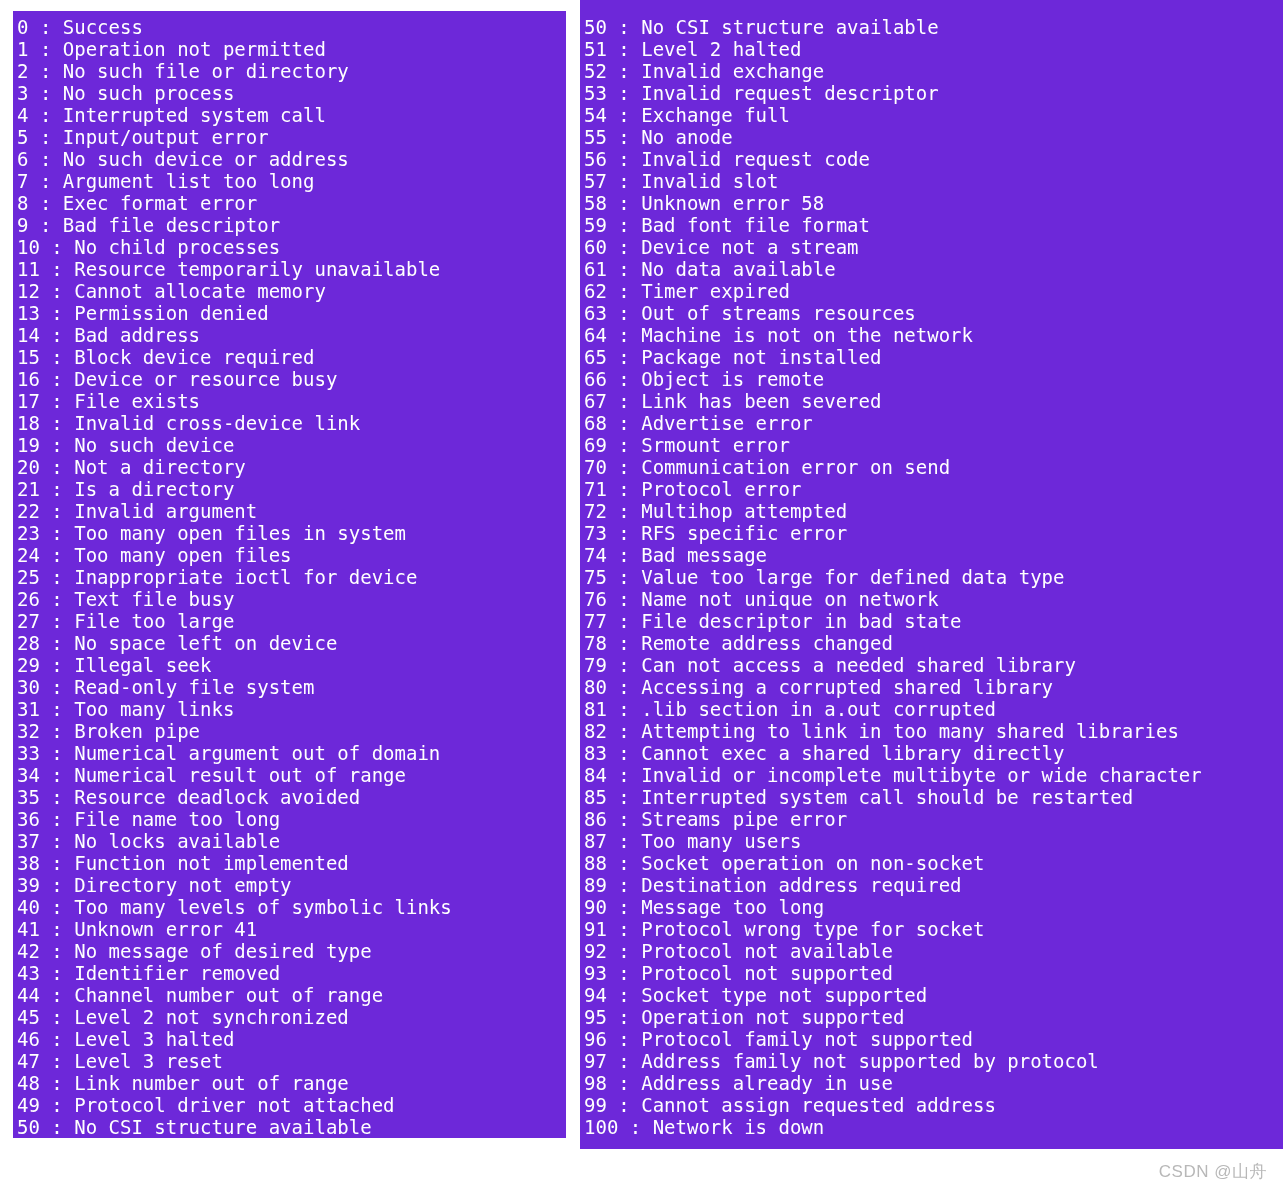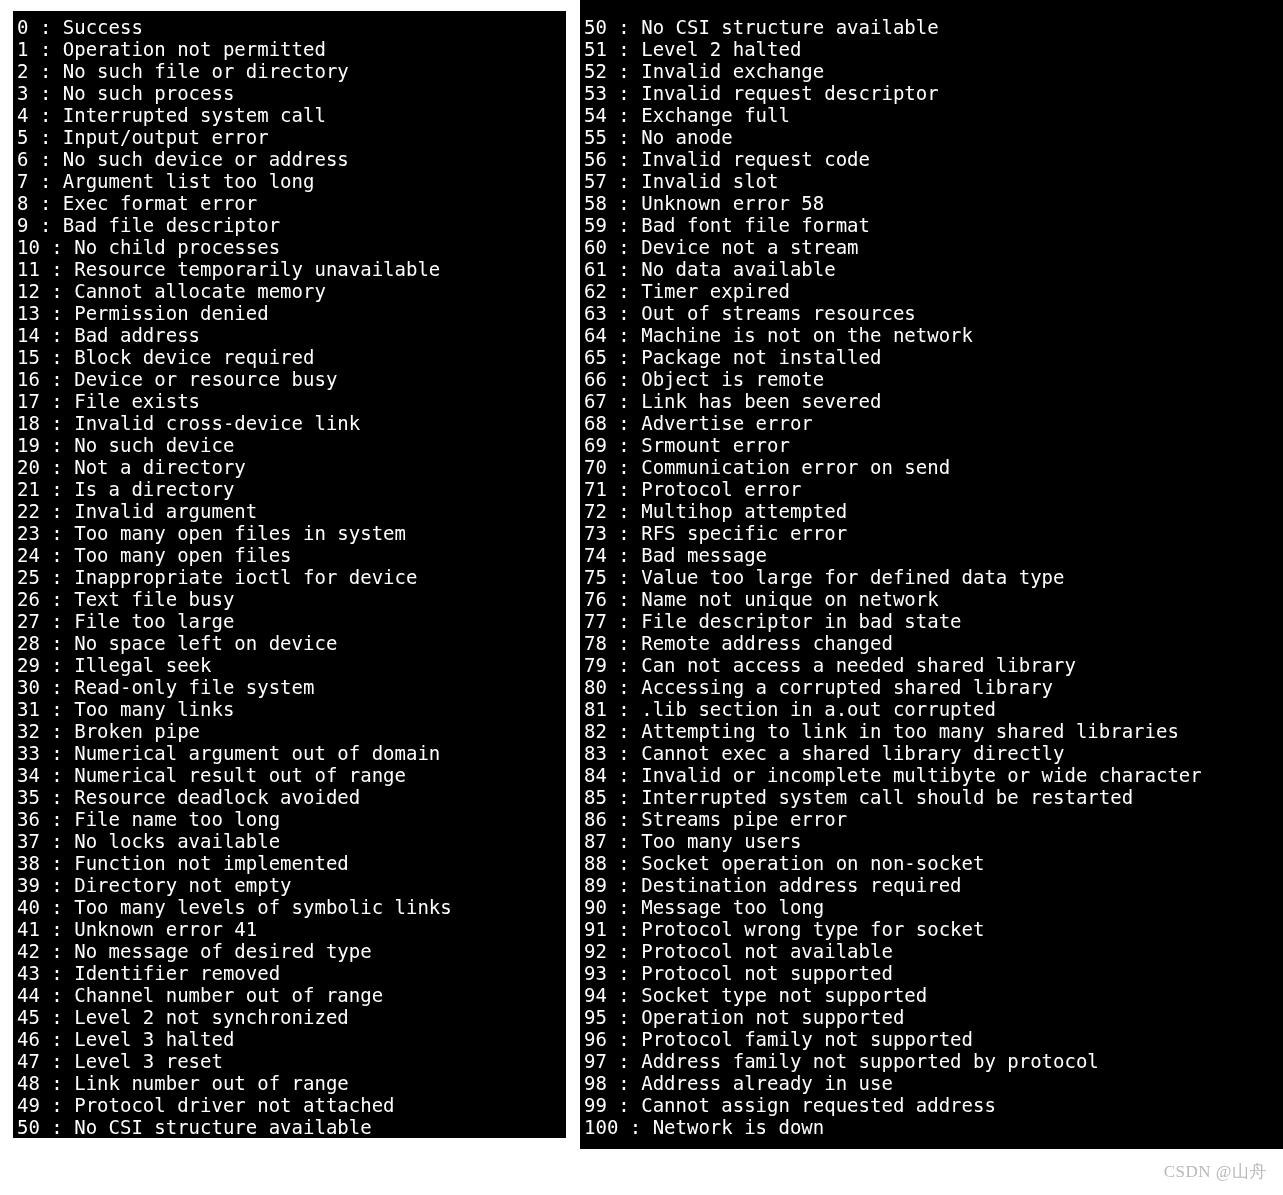--- a/index.html
+++ b/index.html
@@ -10,21 +10,21 @@
   body {
     width: 1283px;
     height: 1195px;
     position: relative;
     overflow: hidden;
     font-family: "DejaVu Sans Mono", "Liberation Mono", monospace;
   }
 
   .terminal-panel {
     position: absolute;
-    background: #000000;
+    background: #6d28d9;
     color: #ffffff;
     font-family: "DejaVu Sans Mono", "Liberation Mono", monospace;
     font-size: 19px;
     line-height: 22px;
     white-space: pre;
     overflow: hidden;
   }
 
   #panel-left {
     left: 13px;
@@ -53,21 +53,21 @@
 
   .line-num { }
   .line-sep { }
   .line-msg { }
 
   .watermark {
     position: absolute;
     right: 16px;
     bottom: 12px;
     color: #b8b8b8;
-    font-family: Liberation Serif, serif;
+    font-family: Liberation Sans, sans-serif;
     font-size: 17px;
     letter-spacing: 0.5px;
     white-space: nowrap;
   }
 </style>
 </head>
 <body>
 
 <div class="terminal-panel" id="panel-left"><span class="term-line"><span class="line-num">0</span><span class="line-sep"> : </span><span class="line-msg">Success</span></span><span class="term-line"><span class="line-num">1</span><span class="line-sep"> : </span><span class="line-msg">Operation not permitted</span></span><span class="term-line"><span class="line-num">2</span><span class="line-sep"> : </span><span class="line-msg">No such file or directory</span></span><span class="term-line"><span class="line-num">3</span><span class="line-sep"> : </span><span class="line-msg">No such process</span></span><span class="term-line"><span class="line-num">4</span><span class="line-sep"> : </span><span class="line-msg">Interrupted system call</span></span><span class="term-line"><span class="line-num">5</span><span class="line-sep"> : </span><span class="line-msg">Input/output error</span></span><span class="term-line"><span class="line-num">6</span><span class="line-sep"> : </span><span class="line-msg">No such device or address</span></span><span class="term-line"><span class="line-num">7</span><span class="line-sep"> : </span><span class="line-msg">Argument list too long</span></span><span class="term-line"><span class="line-num">8</span><span class="line-sep"> : </span><span class="line-msg">Exec format error</span></span><span class="term-line"><span class="line-num">9</span><span class="line-sep"> : </span><span class="line-msg">Bad file descriptor</span></span><span class="term-line"><span class="line-num">10</span><span class="line-sep"> : </span><span class="line-msg">No child processes</span></span><span class="term-line"><span class="line-num">11</span><span class="line-sep"> : </span><span class="line-msg">Resource temporarily unavailable</span></span><span class="term-line"><span class="line-num">12</span><span class="line-sep"> : </span><span class="line-msg">Cannot allocate memory</span></span><span class="term-line"><span class="line-num">13</span><span class="line-sep"> : </span><span class="line-msg">Permission denied</span></span><span class="term-line"><span class="line-num">14</span><span class="line-sep"> : </span><span class="line-msg">Bad address</span></span><span class="term-line"><span class="line-num">15</span><span class="line-sep"> : </span><span class="line-msg">Block device required</span></span><span class="term-line"><span class="line-num">16</span><span class="line-sep"> : </span><span class="line-msg">Device or resource busy</span></span><span class="term-line"><span class="line-num">17</span><span class="line-sep"> : </span><span class="line-msg">File exists</span></span><span class="term-line"><span class="line-num">18</span><span class="line-sep"> : </span><span class="line-msg">Invalid cross-device link</span></span><span class="term-line"><span class="line-num">19</span><span class="line-sep"> : </span><span class="line-msg">No such device</span></span><span class="term-line"><span class="line-num">20</span><span class="line-sep"> : </span><span class="line-msg">Not a directory</span></span><span class="term-line"><span class="line-num">21</span><span class="line-sep"> : </span><span class="line-msg">Is a directory</span></span><span class="term-line"><span class="line-num">22</span><span class="line-sep"> : </span><span class="line-msg">Invalid argument</span></span><span class="term-line"><span class="line-num">23</span><span class="line-sep"> : </span><span class="line-msg">Too many open files in system</span></span><span class="term-line"><span class="line-num">24</span><span class="line-sep"> : </span><span class="line-msg">Too many open files</span></span><span class="term-line"><span class="line-num">25</span><span class="line-sep"> : </span><span class="line-msg">Inappropriate ioctl for device</span></span><span class="term-line"><span class="line-num">26</span><span class="line-sep"> : </span><span class="line-msg">Text file busy</span></span><span class="term-line"><span class="line-num">27</span><span class="line-sep"> : </span><span class="line-msg">File too large</span></span><span class="term-line"><span class="line-num">28</span><span class="line-sep"> : </span><span class="line-msg">No space left on device</span></span><span class="term-line"><span class="line-num">29</span><span class="line-sep"> : </span><span class="line-msg">Illegal seek</span></span><span class="term-line"><span class="line-num">30</span><span class="line-sep"> : </span><span class="line-msg">Read-only file system</span></span><span class="term-line"><span class="line-num">31</span><span class="line-sep"> : </span><span class="line-msg">Too many links</span></span><span class="term-line"><span class="line-num">32</span><span class="line-sep"> : </span><span class="line-msg">Broken pipe</span></span><span class="term-line"><span class="line-num">33</span><span class="line-sep"> : </span><span class="line-msg">Numerical argument out of domain</span></span><span class="term-line"><span class="line-num">34</span><span class="line-sep"> : </span><span class="line-msg">Numerical result out of range</span></span><span class="term-line"><span class="line-num">35</span><span class="line-sep"> : </span><span class="line-msg">Resource deadlock avoided</span></span><span class="term-line"><span class="line-num">36</span><span class="line-sep"> : </span><span class="line-msg">File name too long</span></span><span class="term-line"><span class="line-num">37</span><span class="line-sep"> : </span><span class="line-msg">No locks available</span></span><span class="term-line"><span class="line-num">38</span><span class="line-sep"> : </span><span class="line-msg">Function not implemented</span></span><span class="term-line"><span class="line-num">39</span><span class="line-sep"> : </span><span class="line-msg">Directory not empty</span></span><span class="term-line"><span class="line-num">40</span><span class="line-sep"> : </span><span class="line-msg">Too many levels of symbolic links</span></span><span class="term-line"><span class="line-num">41</span><span class="line-sep"> : </span><span class="line-msg">Unknown error 41</span></span><span class="term-line"><span class="line-num">42</span><span class="line-sep"> : </span><span class="line-msg">No message of desired type</span></span><span class="term-line"><span class="line-num">43</span><span class="line-sep"> : </span><span class="line-msg">Identifier removed</span></span><span class="term-line"><span class="line-num">44</span><span class="line-sep"> : </span><span class="line-msg">Channel number out of range</span></span><span class="term-line"><span class="line-num">45</span><span class="line-sep"> : </span><span class="line-msg">Level 2 not synchronized</span></span><span class="term-line"><span class="line-num">46</span><span class="line-sep"> : </span><span class="line-msg">Level 3 halted</span></span><span class="term-line"><span class="line-num">47</span><span class="line-sep"> : </span><span class="line-msg">Level 3 reset</span></span><span class="term-line"><span class="line-num">48</span><span class="line-sep"> : </span><span class="line-msg">Link number out of range</span></span><span class="term-line"><span class="line-num">49</span><span class="line-sep"> : </span><span class="line-msg">Protocol driver not attached</span></span><span class="term-line"><span class="line-num">50</span><span class="line-sep"> : </span><span class="line-msg">No CSI structure available</span></span></div>
 

